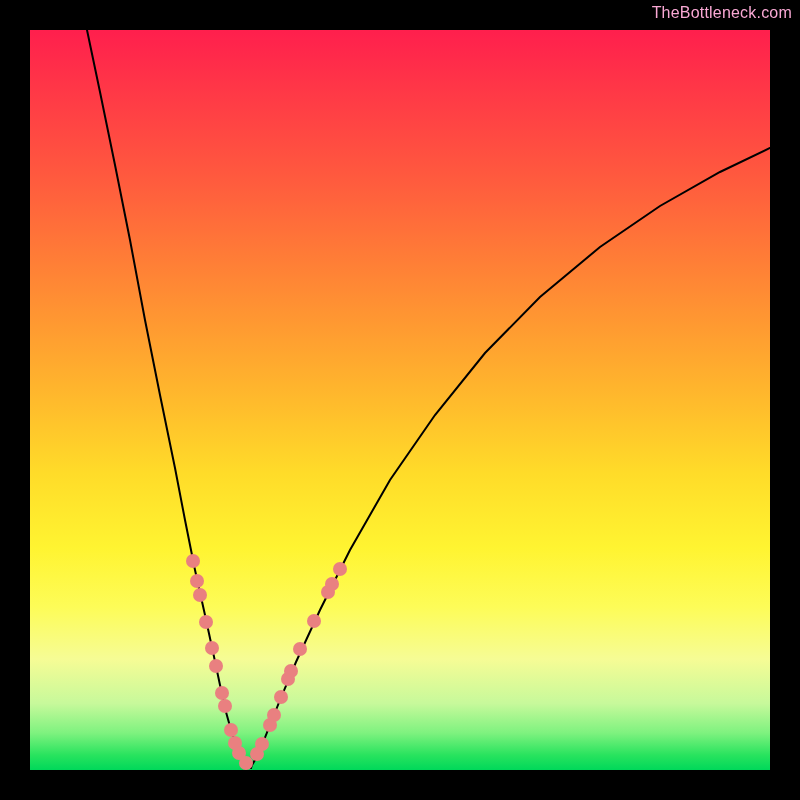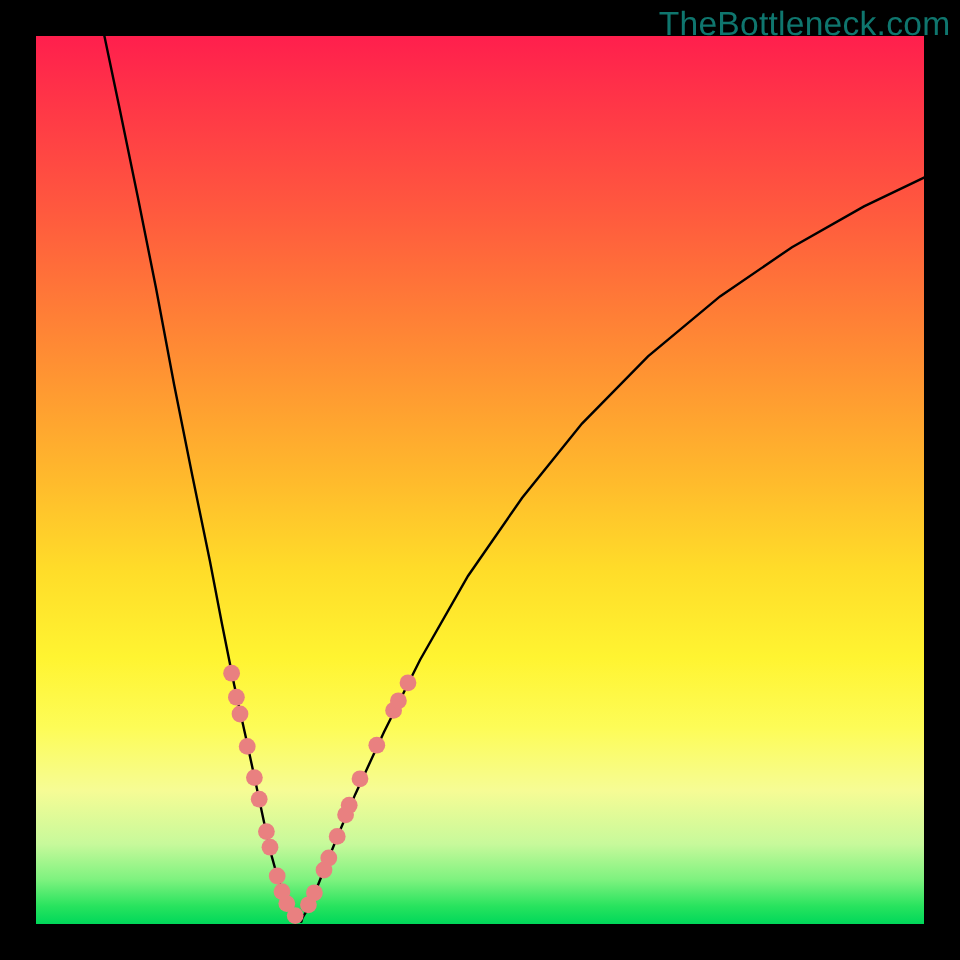--- a/index.html
+++ b/index.html
@@ -38,22 +38,22 @@
       #c7f99b 91%,
       #7ef27f 95%,
       #28e35e 98%,
       #00d85a 100%
     );
   }
   .watermark {
     position: absolute;
     top: 4px;
     right: 8px;
-    color: #0f766e;
-    font-size: 28px;
+    color: #f9a8d4;
+    font-size: 16px;
     font-weight: 500;
     letter-spacing: 0.2px;
     user-select: none;
   }
   svg {
     position: absolute;
     left: 0;
     top: 0;
   }
   .curve {

